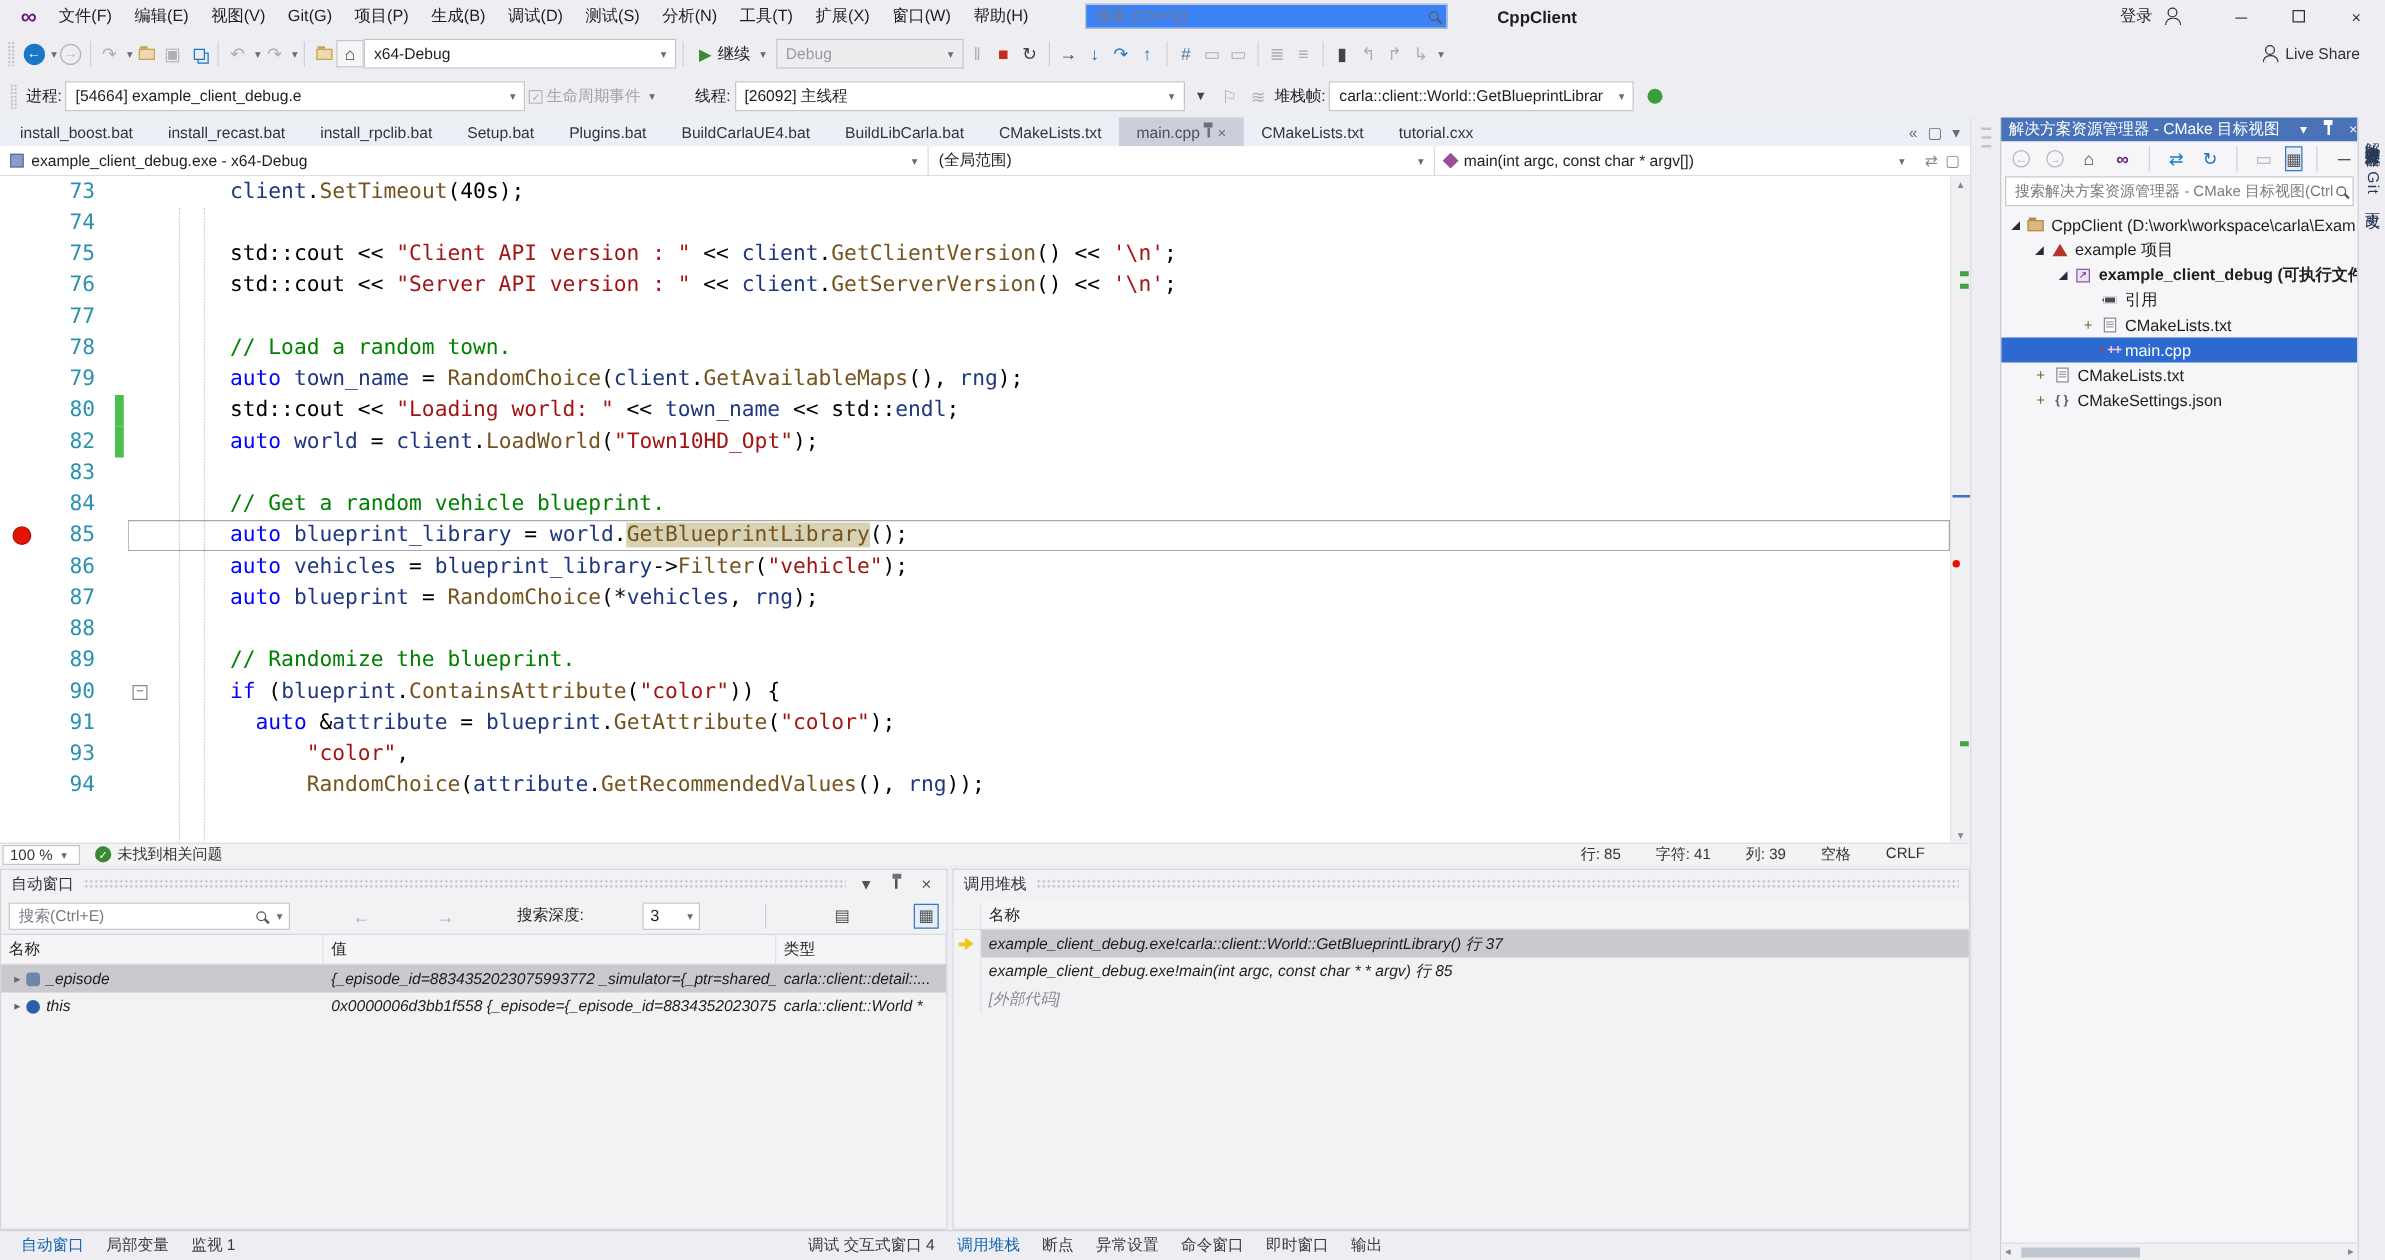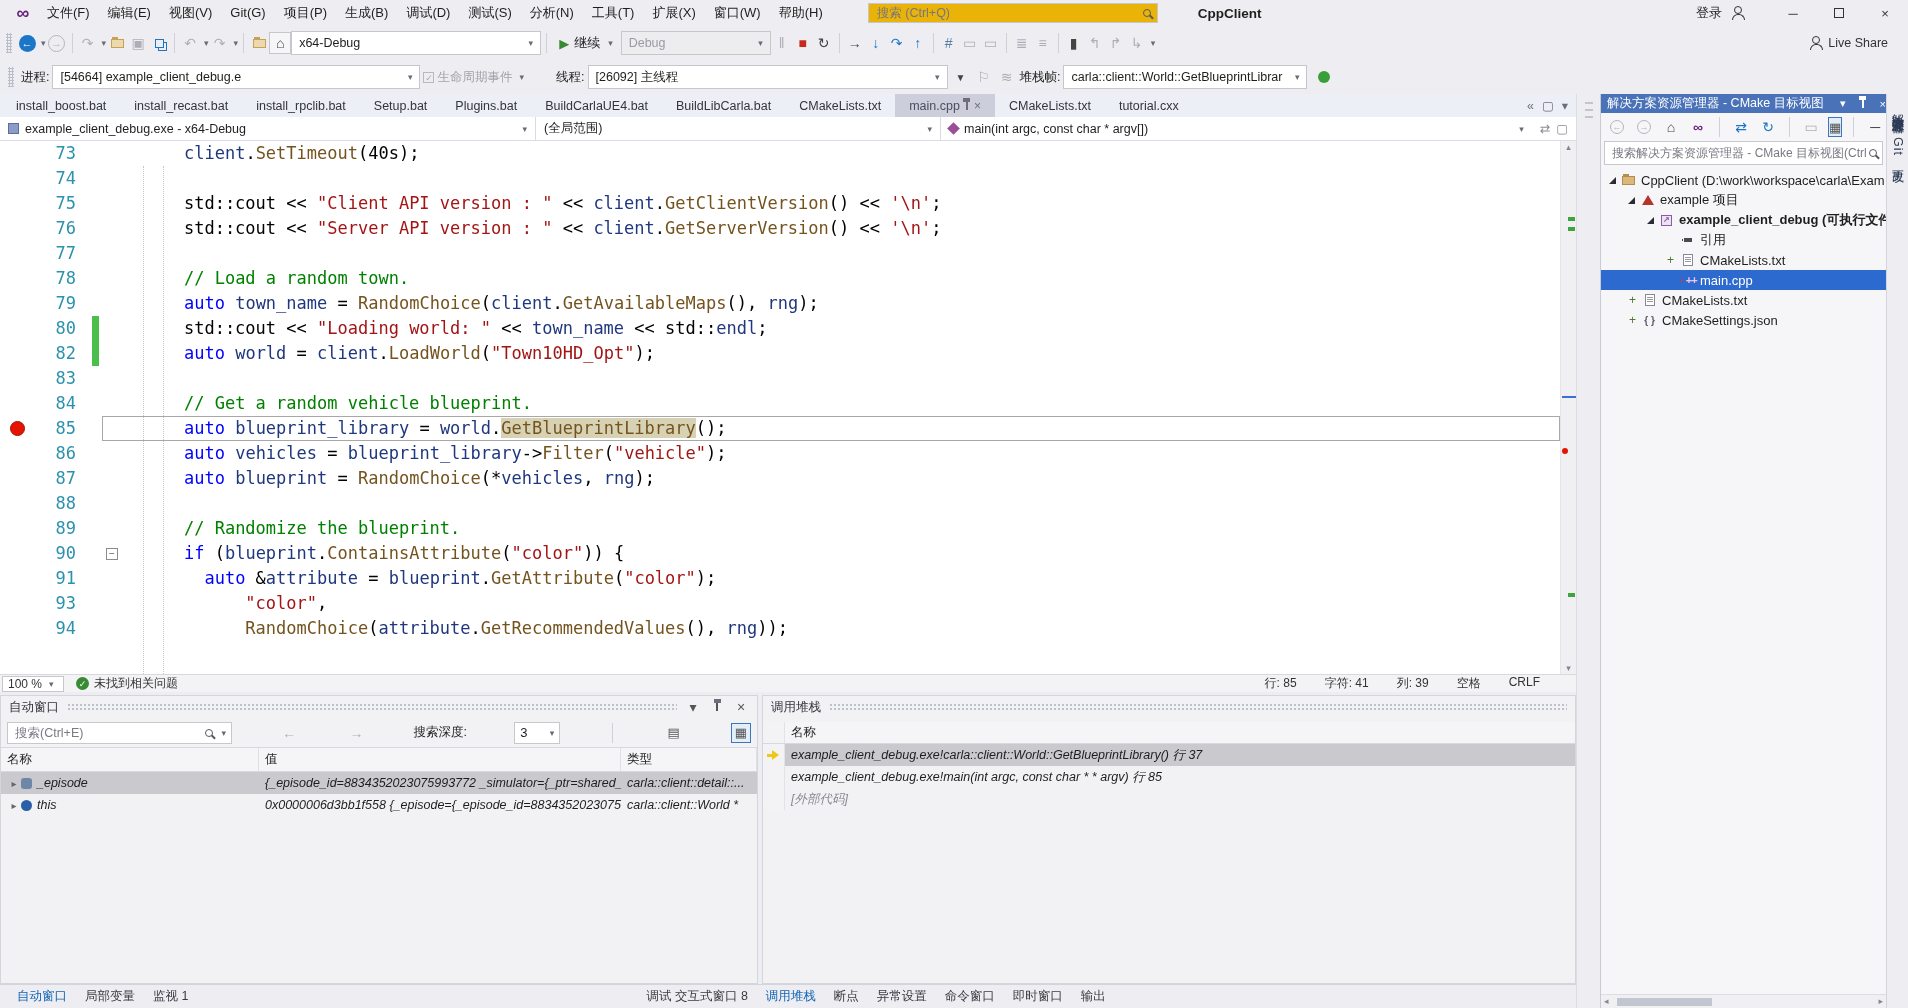--- a/index.html
+++ b/index.html
@@ -7,21 +7,21 @@
   .app{width:1908px;height:1008px;position:relative;font-family:"Liberation Sans",sans-serif;font-size:13px;color:#1E1E1E;background:#EEEEF2;display:flex;flex-direction:column;}
   .sep{width:1px;height:20px;background:#D0D0DC;margin:0 4px;flex:none;}
   .caret{font-size:9px;color:#6A6A74;margin-left:3px;}
   .ic{display:inline-flex;align-items:center;justify-content:center;width:20px;height:20px;font-size:14px;flex:none;}
   .blue{color:#1C76C4;} .gray{color:#AEAEB8;} .dark{color:#444;} .red{color:#C42B1C;} .green{color:#388A34;} .purple{color:#68217A;}
   
   .titlebar{height:26px;display:flex;align-items:center;padding-left:8px;flex:none;background:#EEEEF2;}
   .vs-logo{font-size:18px;font-weight:bold;color:#68217A;width:30px;text-align:center;}
   .menus{display:flex;}
   .menus span{padding:0 9px;line-height:26px;cursor:default;}
-  .qsearch{width:290px;height:20px;background:#eab308;border:1px solid #C6C6CC;display:flex;align-items:center;margin-left:36px;padding:0 6px;}
+  .qsearch{width:290px;height:20px;background:#3b82f6;border:1px solid #C6C6CC;display:flex;align-items:center;margin-left:36px;padding:0 6px;}
   .qsearch input{border:none;outline:none;flex:1;font:12.5px "Liberation Sans",sans-serif;background:transparent;color:#333;}
   .qsearch input::placeholder{color:#767680;}
   .lens{width:8px;height:8px;border:1.6px solid #5A5A64;border-radius:50%;position:relative;flex:none;}
   .lens::after{content:'';position:absolute;width:5px;height:1.6px;background:#5A5A64;transform:rotate(45deg);right:-4px;bottom:-2px;}
   .proj-label{font-weight:bold;margin-left:40px;font-size:13.5px;}
   .win-right{margin-left:auto;display:flex;align-items:center;height:100%;}
   .signin{margin-right:10px;}
   .person{width:12px;height:12px;position:relative;margin-right:26px;}
   .person::before{content:'';position:absolute;width:6px;height:6px;border:1.4px solid #333;border-radius:50%;left:2px;top:-1px;}
   .person::after{content:'';position:absolute;width:11px;height:5px;border:1.4px solid #333;border-bottom:none;border-radius:6px 6px 0 0;left:0;bottom:-1px;}
@@ -346,21 +346,21 @@
             <span>tutorial.cxx</span>
           </div>
           <div class="tab-right">
           <span>«</span>
           <span>▢</span>
           <span>▾</span>
         </div>
       </div>
 
       <div class="navbar">
-        <div class="navcombo" style="width:536px">
+        <div class="navcombo" style="width:743px">
           <span class="navico1"></span>
           <span class="cv">example_client_debug.exe - x64-Debug</span>
             <span class="caret">▾</span>
         </div>
         <div class="navcombo" style="width:405px">
           <span class="cv">(全局范围)</span>
             <span class="caret">▾</span>
         </div>
         <div class="navcombo" style="flex:1;border-right:none">
           <span class="navico2"></span>
@@ -511,21 +511,21 @@
         </div>
       </div>
 
       <div class="bottomtabs">
         <div id="btabs-left" style="display:flex">
             <span class="btab active">自动窗口</span>
             <span class="btab">局部变量</span>
             <span class="btab">监视 1</span>
           </div>
         <div id="btabs-right" class="btab-group2">
-            <span class="btab">调试 交互式窗口 8</span>
+            <span class="btab">调试 交互式窗口 4</span>
             <span class="btab active">调用堆栈</span>
             <span class="btab">断点</span>
             <span class="btab">异常设置</span>
             <span class="btab">命令窗口</span>
             <span class="btab">即时窗口</span>
             <span class="btab">输出</span>
           </div>
       </div>
     </div>
 

